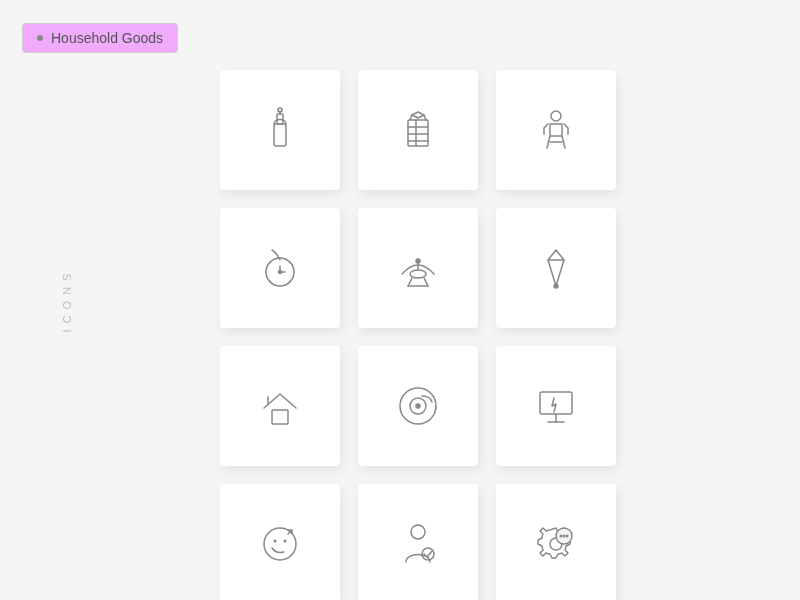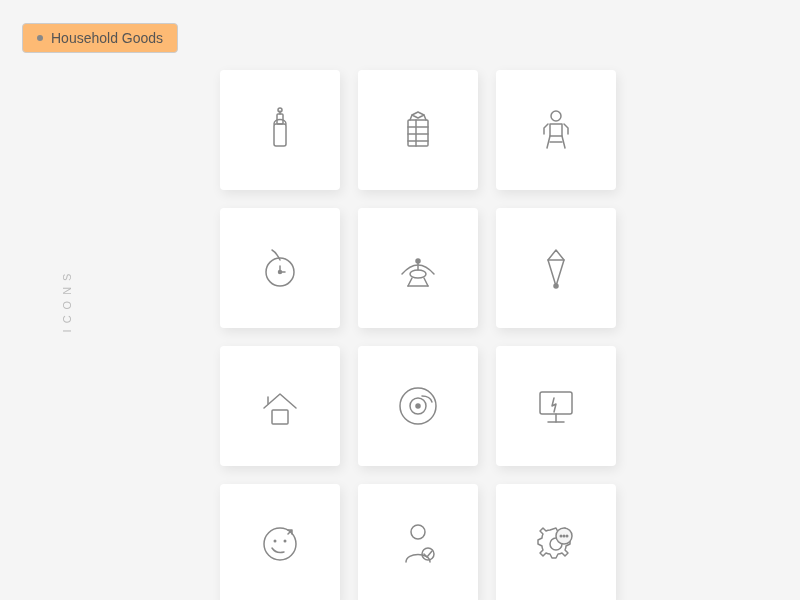--- a/index.html
+++ b/index.html
@@ -9,21 +9,21 @@
       width: 800px;
       height: 600px;
       overflow: hidden;
       position: relative;
     }
 
     .tag-label {
       position: absolute;
       top: 23px;
       left: 22px;
-      background: #fdba74;
+      background: #f0abfc;
       border: 1px solid #ccc;
       border-radius: 4px;
       padding: 6px 14px;
       display: flex;
       align-items: center;
       gap: 8px;
       font-size: 14px;
       color: #555;
     }
     .tag-dot {

